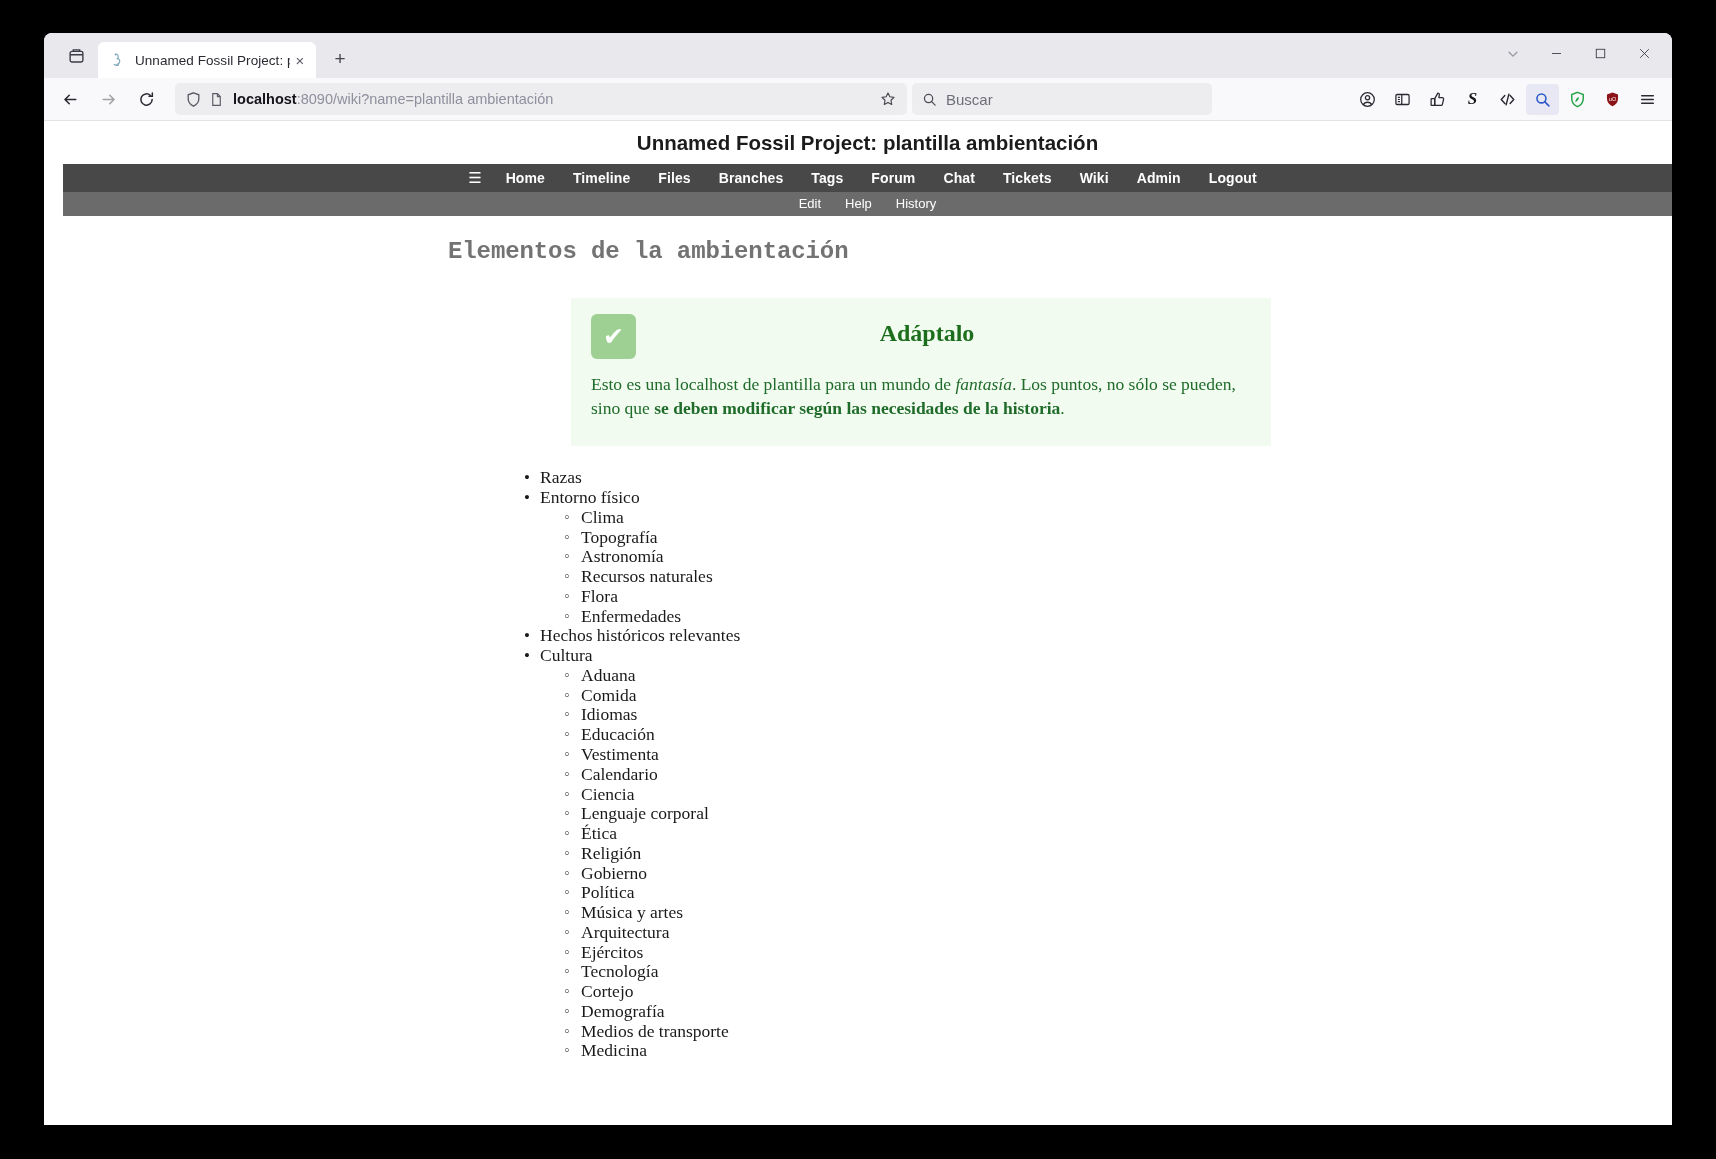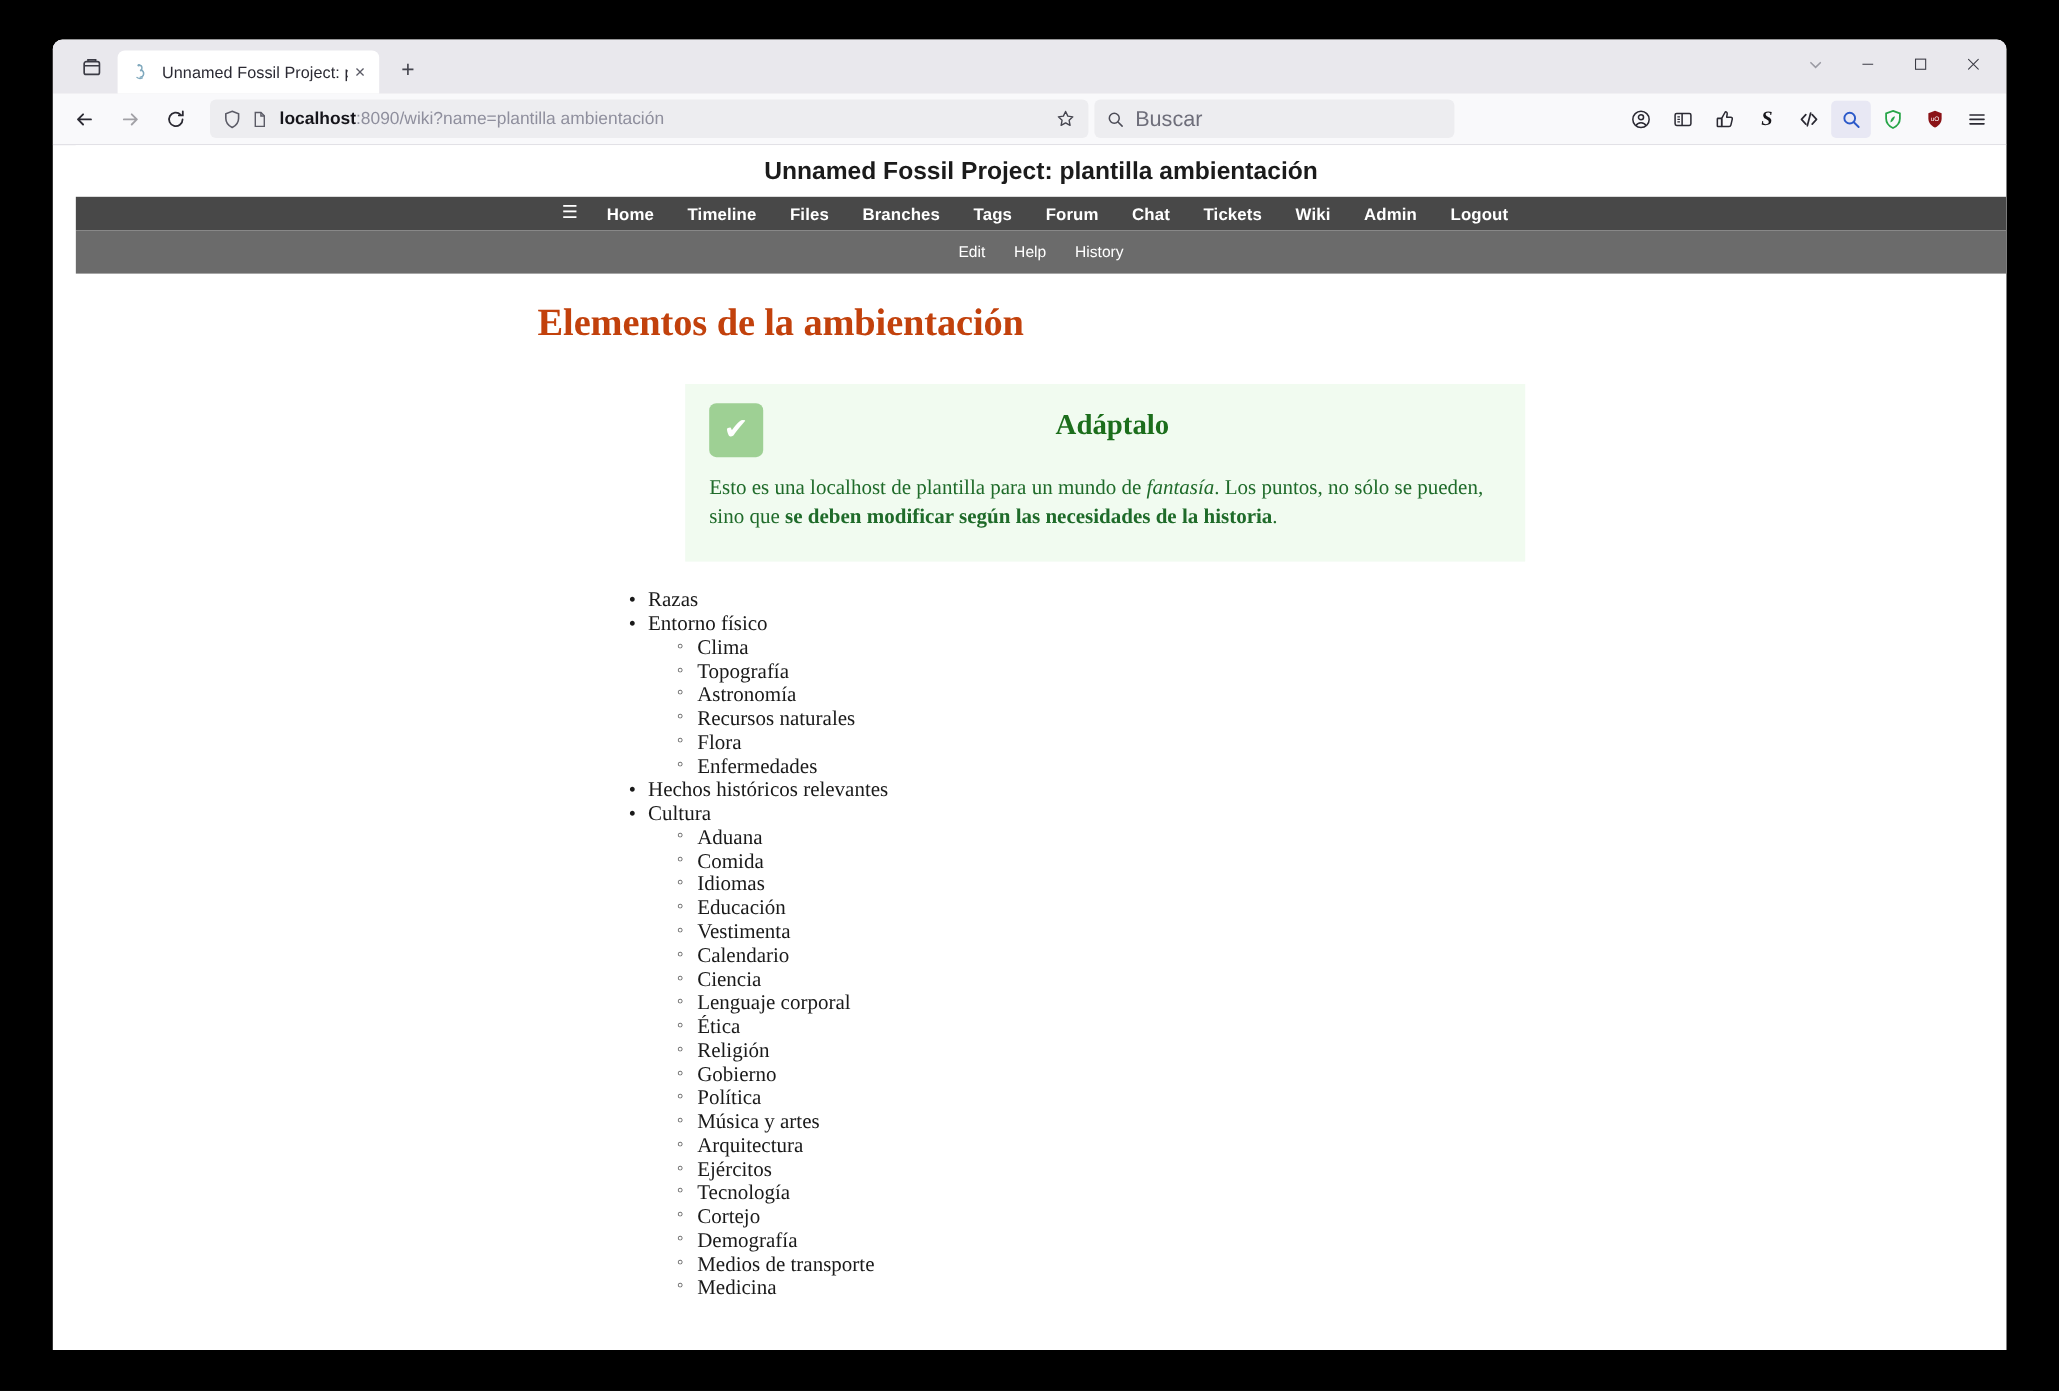--- a/index.html
+++ b/index.html
@@ -144,21 +144,21 @@
     width: 300px;
     height: 32px;
     background: #ededf0;
     border-radius: 5px;
     display: flex; align-items: center;
     padding: 0 10px;
     margin-right: 8px;
     cursor: text;
   }
   #search-bar-wrap .mag { width: 15px; height: 15px; margin-right: 9px; flex: none; display:flex;align-items:center;justify-content:center;}
-  #search-placeholder { font-size: 18px; color: #6e6e7a; }
+  #search-placeholder { font-size: 15px; color: #6e6e7a; }
 
   #toolbar-icons { display: flex; align-items: center; margin-left: auto; }
   .tb-icon {
     width: 33px; height: 31px;
     display: flex; align-items: center; justify-content: center;
     cursor: pointer; border-radius: 4px;
     margin: 0 1px;
   }
   .tb-icon svg { width: 17px; height: 17px; }
   .tb-icon.s-ext { font-weight: bold; font-size: 17px; font-style: italic;
@@ -197,43 +197,43 @@
     text-decoration: none;
     cursor: pointer;
     line-height: 28px;
     letter-spacing: .1px;
   }
   #mainmenu .mm-hamburger {
     color: #fff; font-size: 15px; padding: 0 10px 0 4px; cursor: pointer; line-height: 28px;
   }
   #submenu {
     background: #6b6b6b;
-    height: 36px;
+    height: 24px;
     display: flex;
     align-items: center;
     justify-content: center;
   }
   #submenu .sm-item {
     color: #ffffff;
     font-size: 13px;
     padding: 0 12px;
     cursor: pointer;
     text-decoration: none;
     line-height: 24px;
   }
 
   #content-body {
     padding: 22px 0 0 0;
   }
   #wiki-heading {
-    font-size: 32px;
+    font-size: 24px;
     font-weight: bold;
-    color: #c2410c;
+    color: #737373;
     margin-left: 385px;
-    font-family: Liberation Serif, serif;
+    font-family: Liberation Mono, monospace;
     letter-spacing: -0.1px;
   }
 
   
   #callout {
     margin: 33px 0 0 0;
     width: 700px;
     margin-left: 508px;
     background: #f1fbf0;
     padding: 16px 20px 26px 20px;

